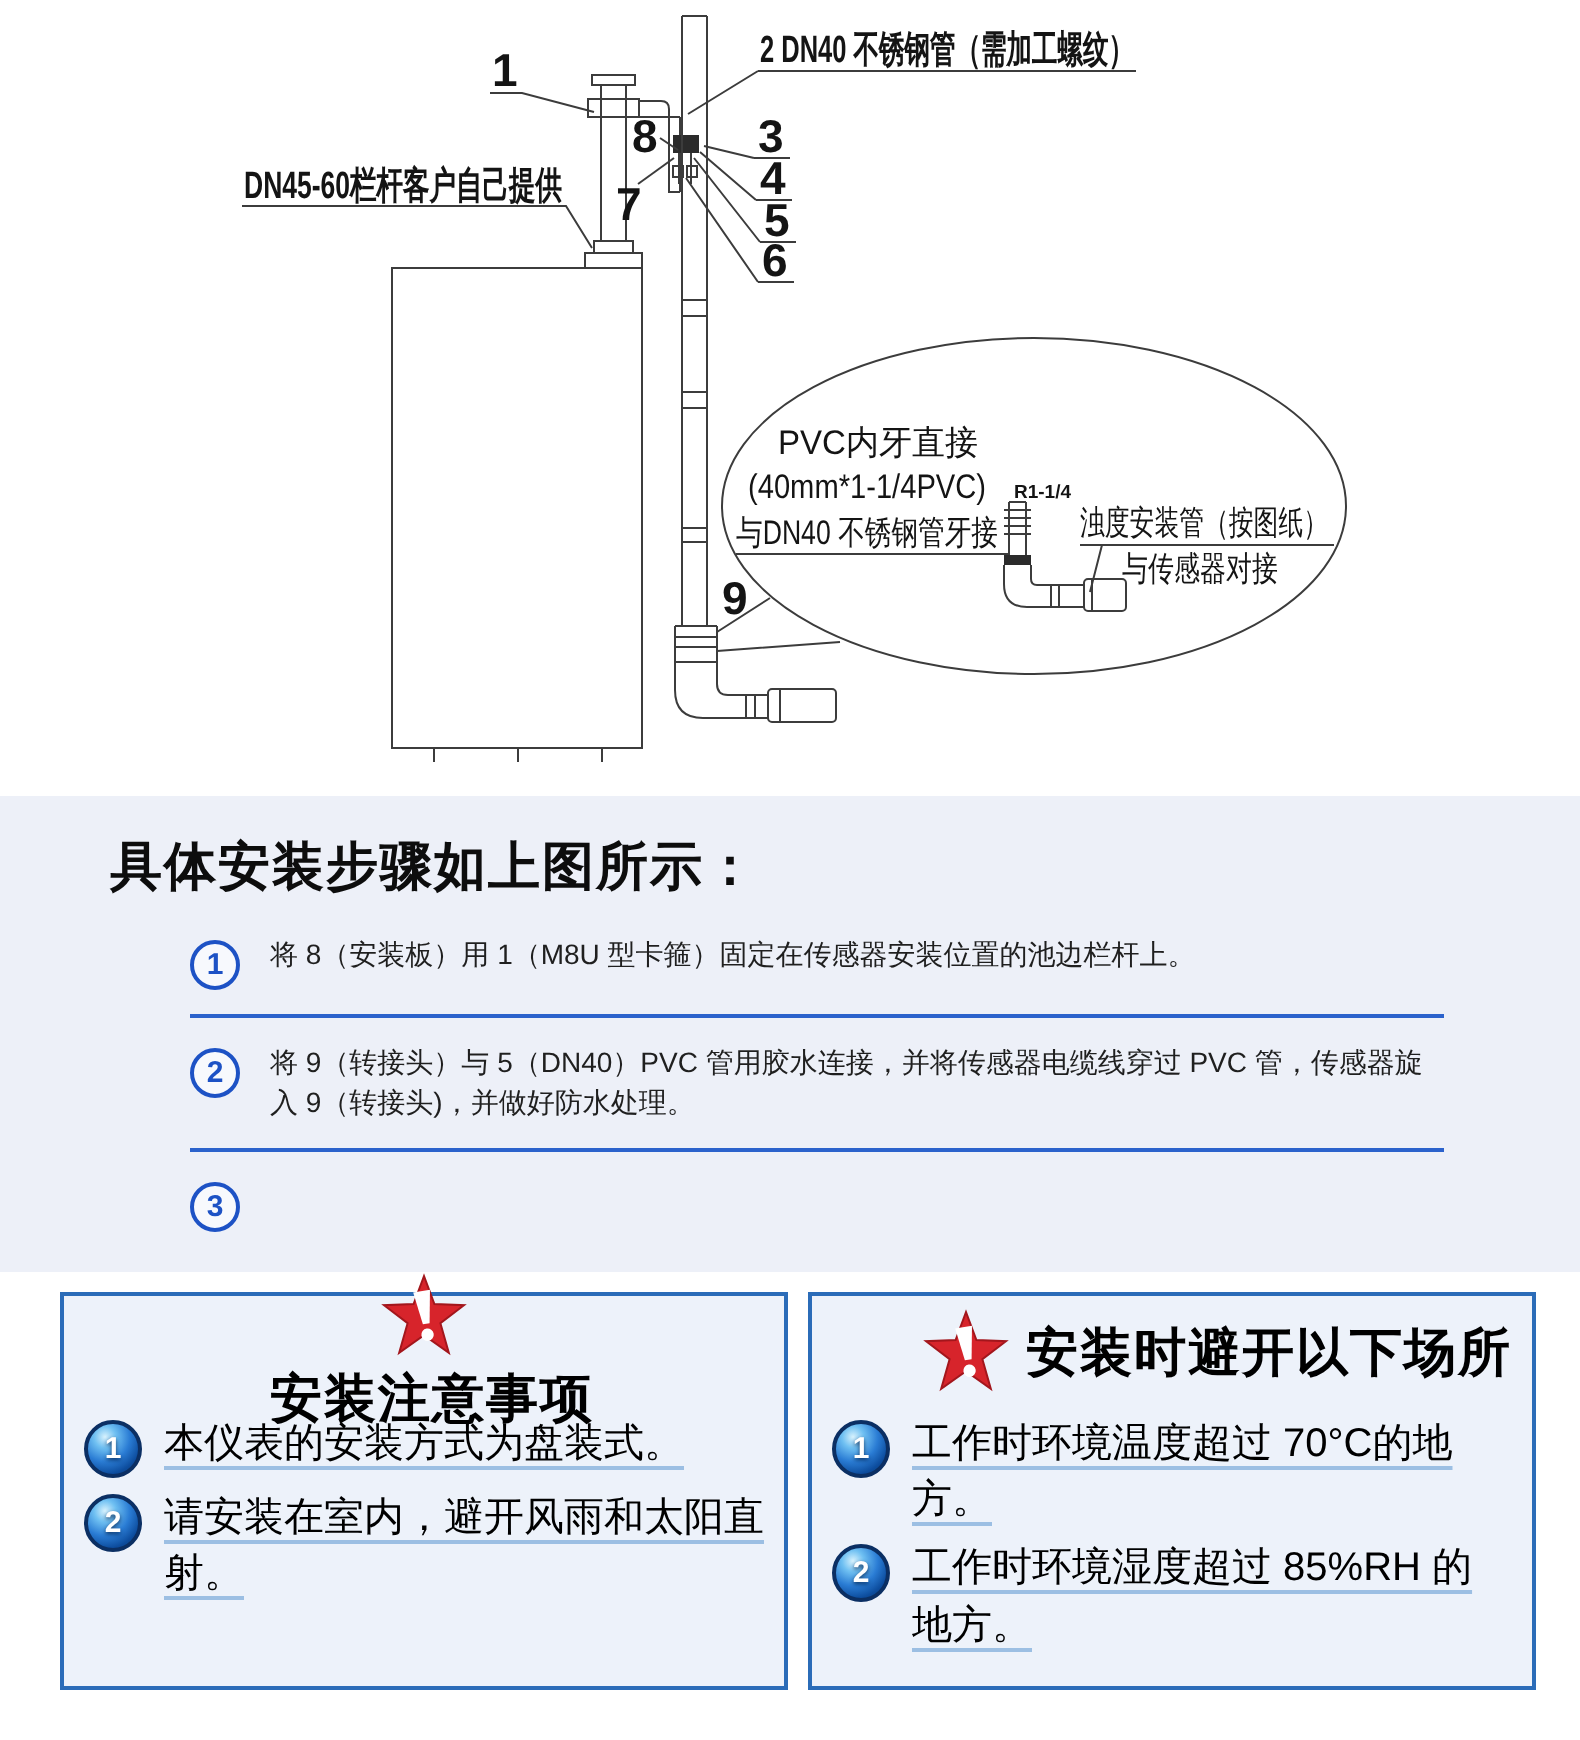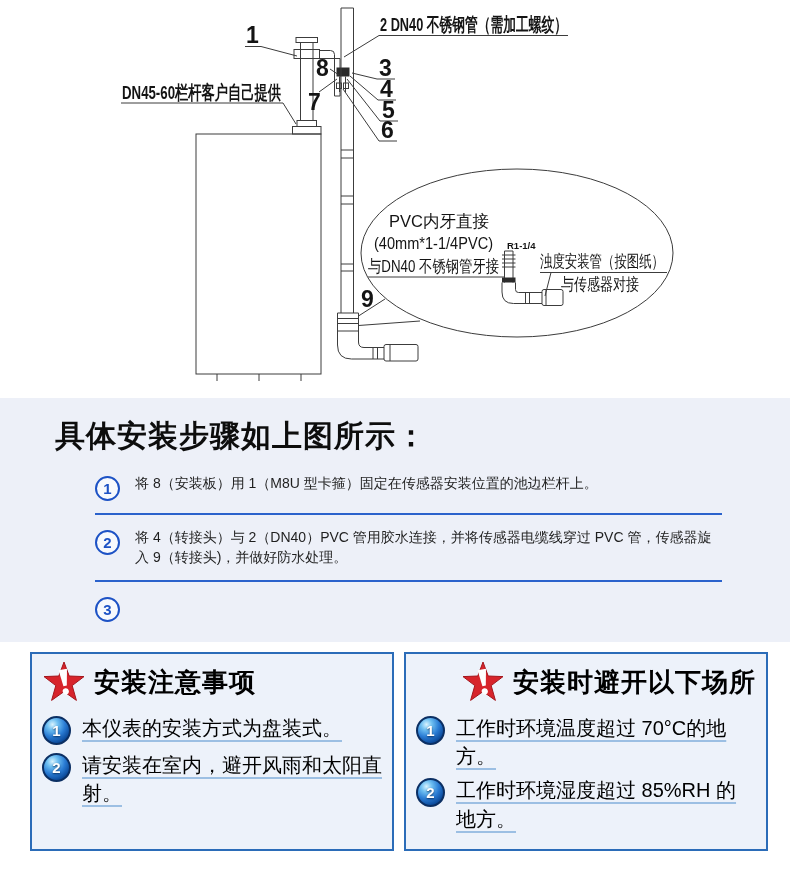--- a/index.html
+++ b/index.html
@@ -15,33 +15,33 @@
   .dwg-line{stroke:#3c3c3c;stroke-width:1;fill:none;}
   .dwg-fill{fill:#2b2b2b;stroke:none;}
   .dwg-text{fill:#141414;font-family:"Liberation Sans","DejaVu Sans",sans-serif;}
   .t-num{font-size:23px;font-weight:600;}
   .t-lbl{font-size:19px;font-weight:600;}
   .t-bal{font-size:17px;font-weight:500;}
   .t-tiny{font-size:9.5px;font-weight:bold;}
 
   
   .steps-section{background:#edf0f8;padding:12px 0 8px 0;}
-  .steps-title{margin:6px 0 4px 55px;font-size:30px;font-weight:bold;color:#0d0d0d;letter-spacing:1px;}
+  .steps-title{margin:6px 0 4px 55px;font-size:26px;font-weight:bold;color:#0d0d0d;letter-spacing:1px;}
   .step{display:flex;align-items:flex-start;gap:15px;margin:0 68px 0 95px;padding:12px 0 12px 0;}
   .step:not(:last-child){border-bottom:2px solid #2b62cc;}
   .cnum{flex:0 0 auto;width:21px;height:21px;margin-top:3px;border:2px solid #1d52c5;border-radius:50%;
         background:#f7f9fd;color:#1d52c5;font-weight:bold;font-size:15px;line-height:21px;
         display:flex;align-items:center;justify-content:center;}
   .step-text{font-size:14px;line-height:1.45;color:#1f1f1f;}
 
   
   .boxes{display:flex;gap:10px;padding:10px 22px 14px 30px;background:#ffffff;align-items:stretch;}
   .note-box{flex:1;border:2px solid #2b6cb8;background:#edf2fa;padding:4px 10px 10px 10px;box-sizing:border-box;}
   .box-header{display:flex;align-items:center;height:50px;}
-  .note-box.center-head .box-header{}
+  .note-box.center-head .box-header{justify-content:center;flex-direction:column;}
   .note-box.left-head .box-header{justify-content:flex-end;padding-left:2px;}
   .box-title{font-size:26px;font-weight:bold;color:#000;margin-left:8px;letter-spacing:1px;}
   .star{width:44px;height:46px;flex:0 0 auto;}
   .note-item{display:flex;align-items:flex-start;gap:11px;margin:6px 0;}
   .ball{flex:0 0 auto;width:25px;height:25px;margin-top:2px;border-radius:50%;
         border:2px solid #0b2f63;
         background:radial-gradient(circle at 34% 26%, #d8f2fd 0%, #6fc0f2 22%, #2a7cd4 50%, #0d4d9e 75%, #07356f 100%);
         color:#fff;font-weight:bold;font-size:15px;display:flex;align-items:center;justify-content:center;
         text-shadow:0 1px 2px rgba(4,38,84,.9);}
   .item-text{font-size:20px;line-height:1.42;color:#000000;
@@ -141,21 +141,21 @@
 
 <section class="steps-section">
   <h2 class="steps-title">具体安装步骤如上图所示：</h2>
 
   <div class="step">
     <span class="cnum">1</span>
     <span class="step-text">将 8（安装板）用 1（M8U 型卡箍）固定在传感器安装位置的池边栏杆上。</span>
   </div>
   <div class="step">
     <span class="cnum">2</span>
-    <span class="step-text">将 4（转接头）与 2（DN40）PVC 管用胶水连接，并将传感器电缆线穿过 PVC 管，传感器旋入 9（转接头)，并做好防水处理。</span>
+    <span class="step-text">将 9（转接头）与 5（DN40）PVC 管用胶水连接，并将传感器电缆线穿过 PVC 管，传感器旋入 9（转接头)，并做好防水处理。</span>
   </div>
   <div class="step">
     <span class="cnum">3</span>
   </div>
 </section>
 
 <div class="boxes">
 
   <div class="note-box center-head">
     <div class="box-header">

